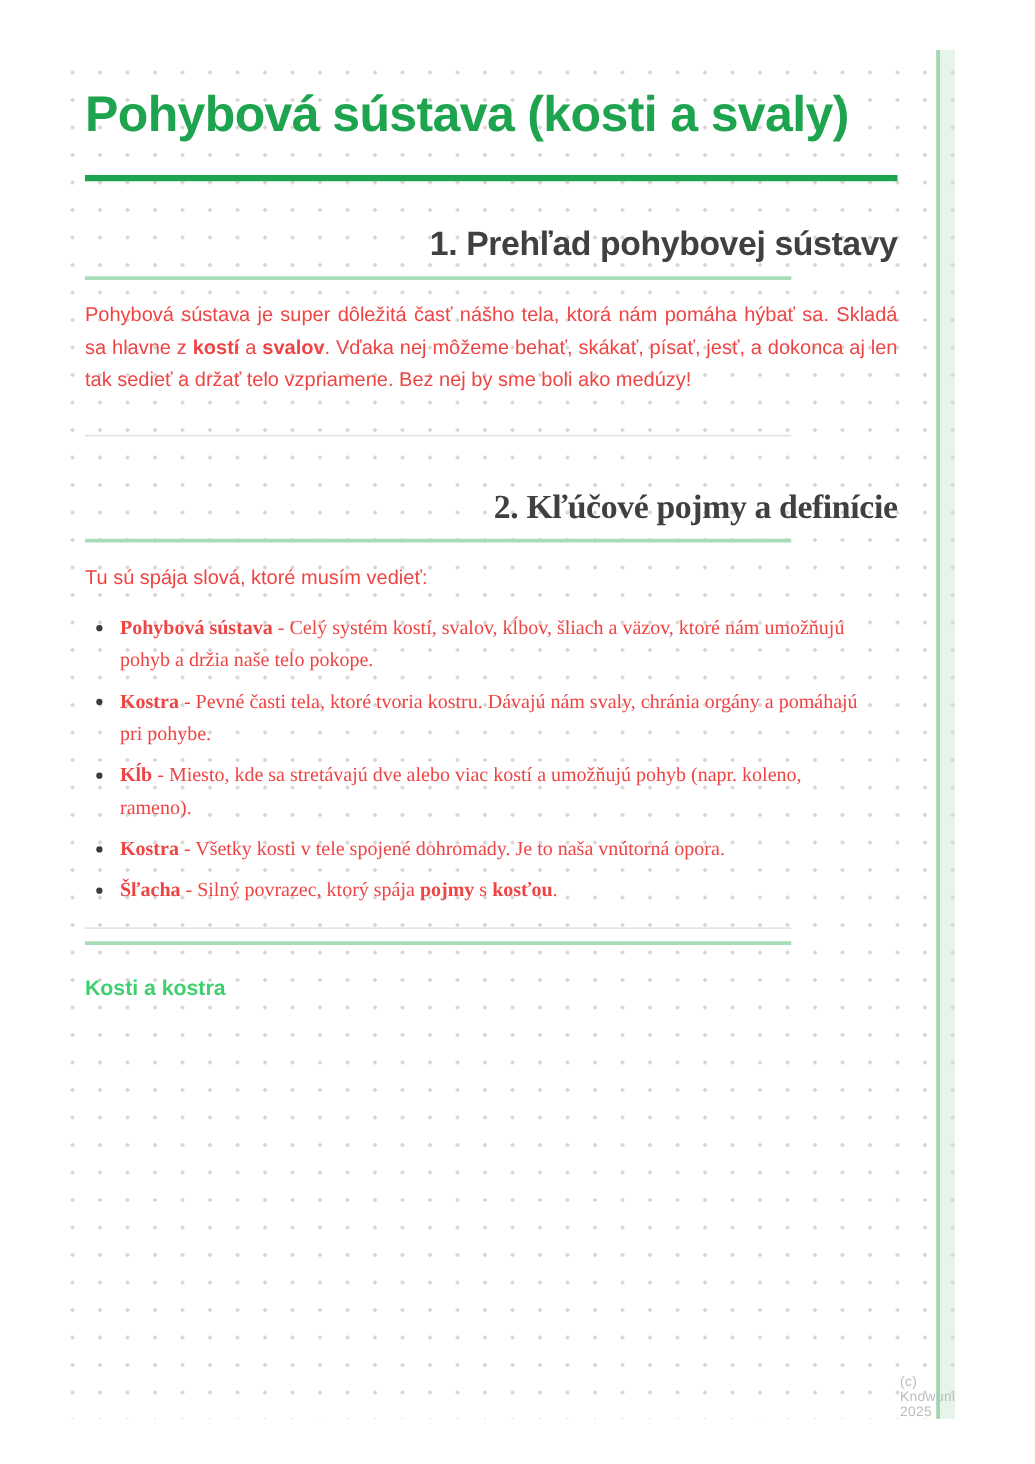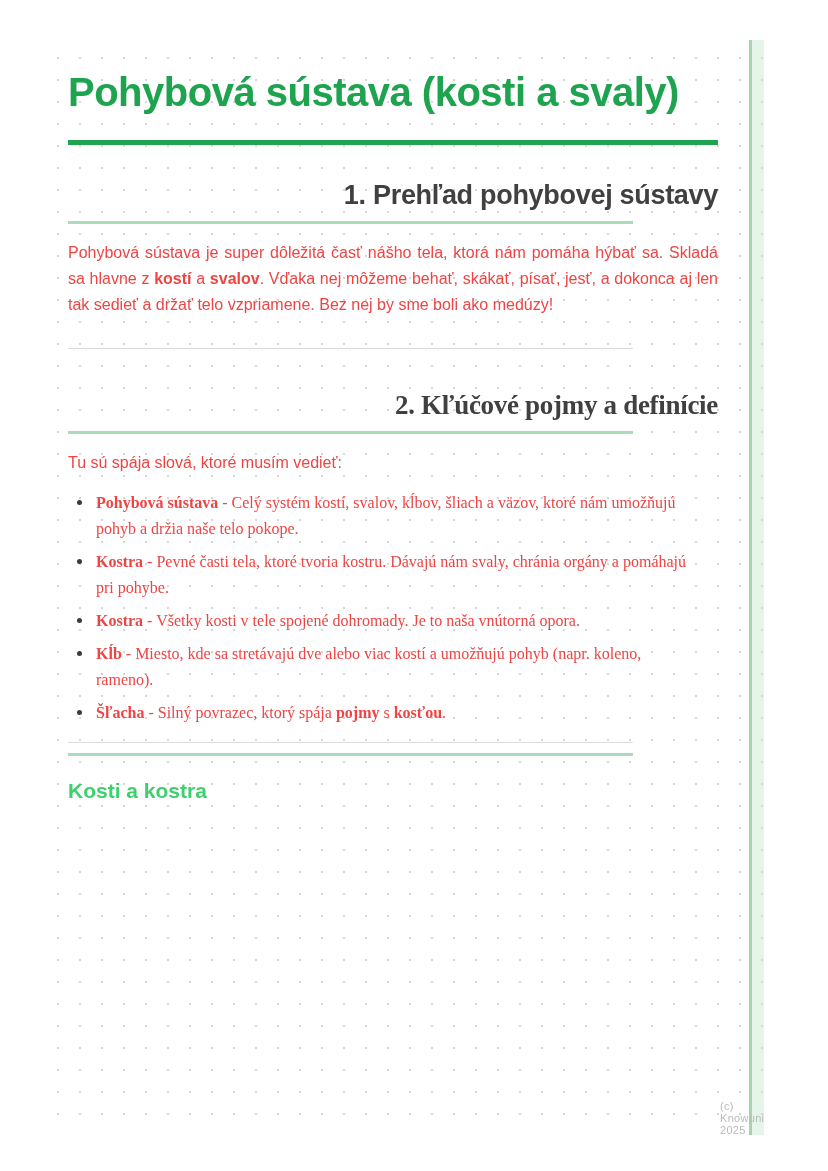--- a/index.html
+++ b/index.html
@@ -109,21 +109,21 @@
     left: 9px;
     top: 10px;
     width: 5px;
     height: 5px;
     border-radius: 50%;
     background: #373c41;
   }
   b { font-weight: 700; }
   h3 {
     margin: 22px 0 0 0;
-    font-size: 21px;
+    font-size: 17px;
     line-height: 26px;
     font-weight: 700;
     color: #3ed06e;
   }
   .final-para { margin-top: 20px; }
   .footer {
     position: absolute;
     left: 720px;
     top: 1100px;
     font-size: 11px;
@@ -153,22 +153,22 @@
 
     <div class="divider"></div>
 
     <section>
       <h2 class="h2-next">2. Kľúčové pojmy a definície</h2>
       <div class="underline"></div>
       <p class="intro">Tu sú spája slová, ktoré musím vedieť:</p>
       <ul>
         <li><b>Pohybová sústava</b><span> - Celý systém kostí, svalov, kĺbov, šliach a väzov, ktoré nám umožňujú pohyb a držia naše telo pokope.</span></li>
         <li><b>Kostra</b><span> - Pevné časti tela, ktoré tvoria kostru. Dávajú nám svaly, chránia orgány a pomáhajú pri pohybe.</span></li>
+        <li><b>Kĺb</b><span> - Miesto, kde sa stretávajú dve alebo viac kostí a umožňujú pohyb (napr. koleno, rameno).</span></li>
         <li><b>Kostra</b><span> - Všetky kosti v tele spojené dohromady. Je to naša vnútorná opora.</span></li>
-        <li><b>Kĺb</b><span> - Miesto, kde sa stretávajú dve alebo viac kostí a umožňujú pohyb (napr. koleno, rameno).</span></li>
         <li><b>Šľacha</b><span> - Silný povrazec, ktorý spája </span><b>pojmy</b><span> s </span><b>kosťou</b><span>.</span></li>
       </ul>
     </section>
 
     <div class="divider divider-2"></div>
 
     <section>
       <div class="underline"></div>
       <h3>Kosti a kostra</h3>
     </section>

